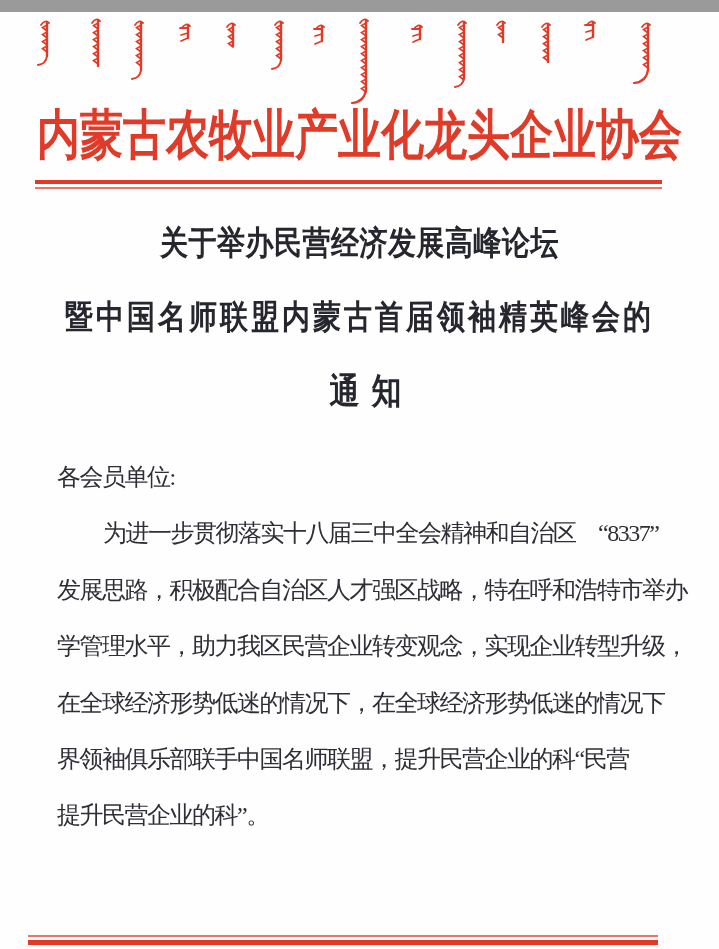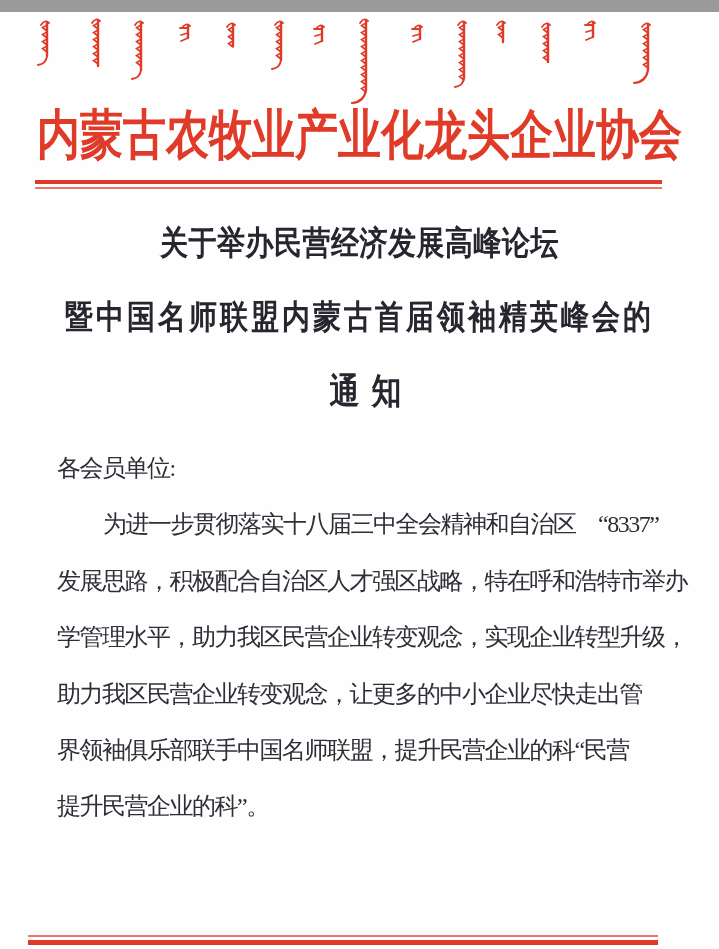--- a/index.html
+++ b/index.html
@@ -30,21 +30,21 @@
   .doc-title{
     position:absolute;left:0;width:719px;text-align:center;
     font-weight:bold;white-space:nowrap;
     transform:scaleY(1.18);transform-origin:50% 0;
     color:#26262e;
   }
   .doc-title-1{top:205px;font-size:28px;line-height:44px;letter-spacing:0.5px;}
   .doc-title-2{top:279px;font-size:28px;line-height:44px;letter-spacing:3px;}
   .doc-title-3{top:352px;font-size:30px;line-height:46px;letter-spacing:12px;padding-left:12px;}
   .body-text{
-    position:absolute;left:57px;top:428px;width:625px;
+    position:absolute;left:57px;top:437px;width:625px;
     font-size:24px;letter-spacing:-1.5px;color:#2e2e36;
   }
   .bline{
     display:block;height:56.4px;line-height:56.4px;white-space:nowrap;
   }
   .bline.indent{text-indent:46px;}
 </style>
 </head>
 <body>
 
@@ -108,21 +108,21 @@
 
   <div class="doc-title doc-title-1">关于举办民营经济发展高峰论坛</div>
   <div class="doc-title doc-title-2">暨中国名师联盟内蒙古首届领袖精英峰会的</div>
   <div class="doc-title doc-title-3">通知</div>
 
   <div class="body-text">
     <div class="bline">各会员单位:</div>
   <div class="bline indent">为进一步贯彻落实十八届三中全会精神和自治区　“8337”</div>
       <div class="bline">发展思路，积极配合自治区人才强区战略，特在呼和浩特市举办</div>
       <div class="bline">学管理水平，助力我区民营企业转变观念，实现企业转型升级，</div>
-      <div class="bline">助力我区民营企业转变观念，让更多的中小企业尽快走出管</div>
+      <div class="bline">在全球经济形势低迷的情况下，在全球经济形势低迷的情况下</div>
       <div class="bline">界领袖俱乐部联手中国名师联盟，提升民营企业的科“民营</div>
       <div class="bline">提升民营企业的科”。</div>
     </div>
 
   <div class="rule rule-bottom-thin"></div>
   <div class="rule rule-bottom-thick"></div>
 
 </div>
 
 </body></html>

